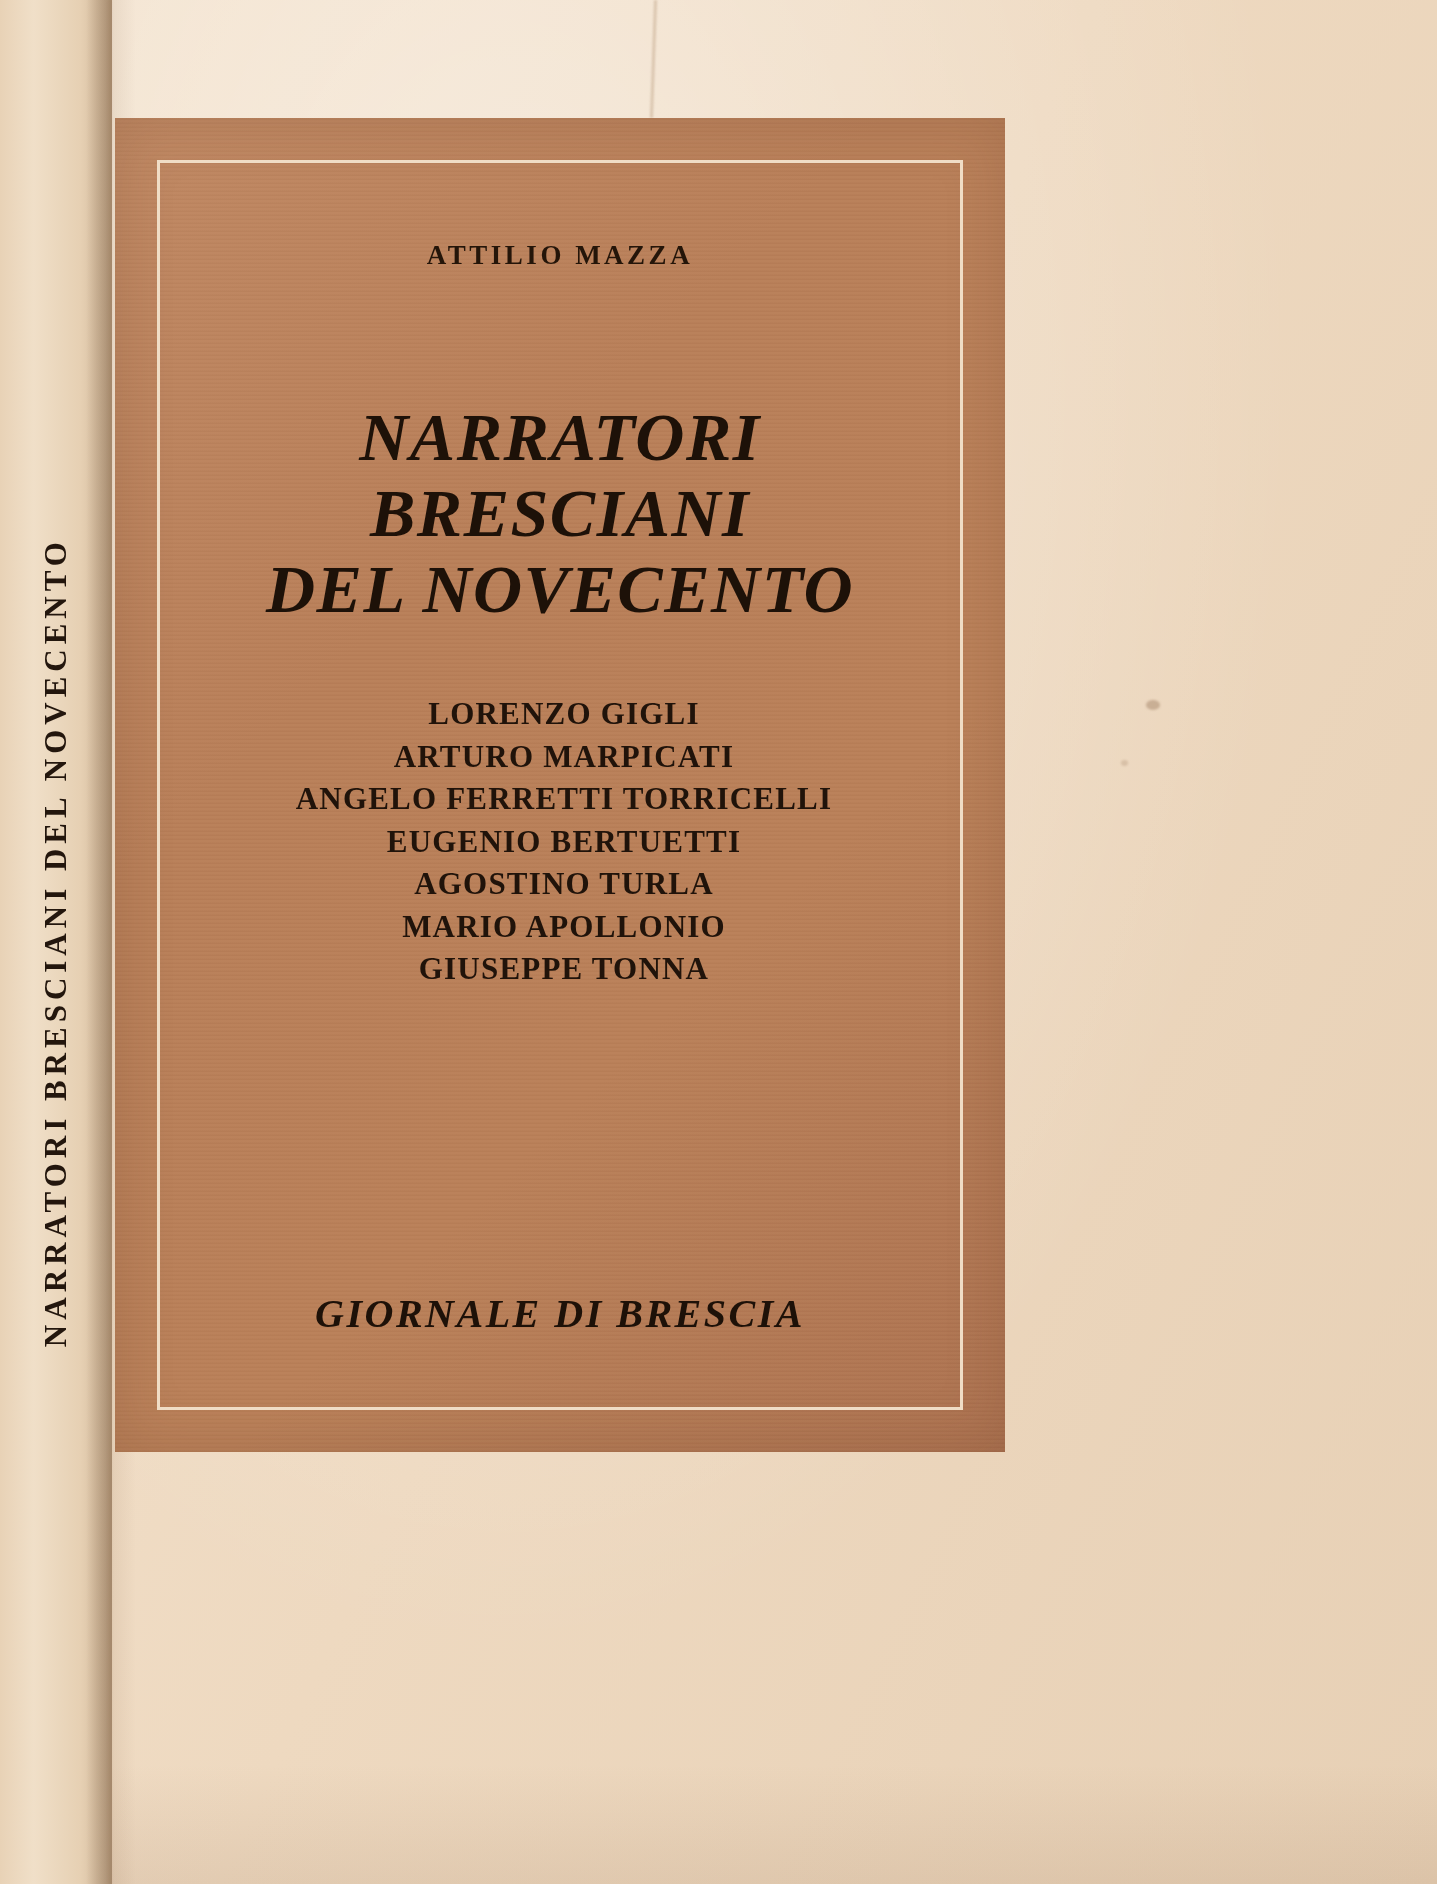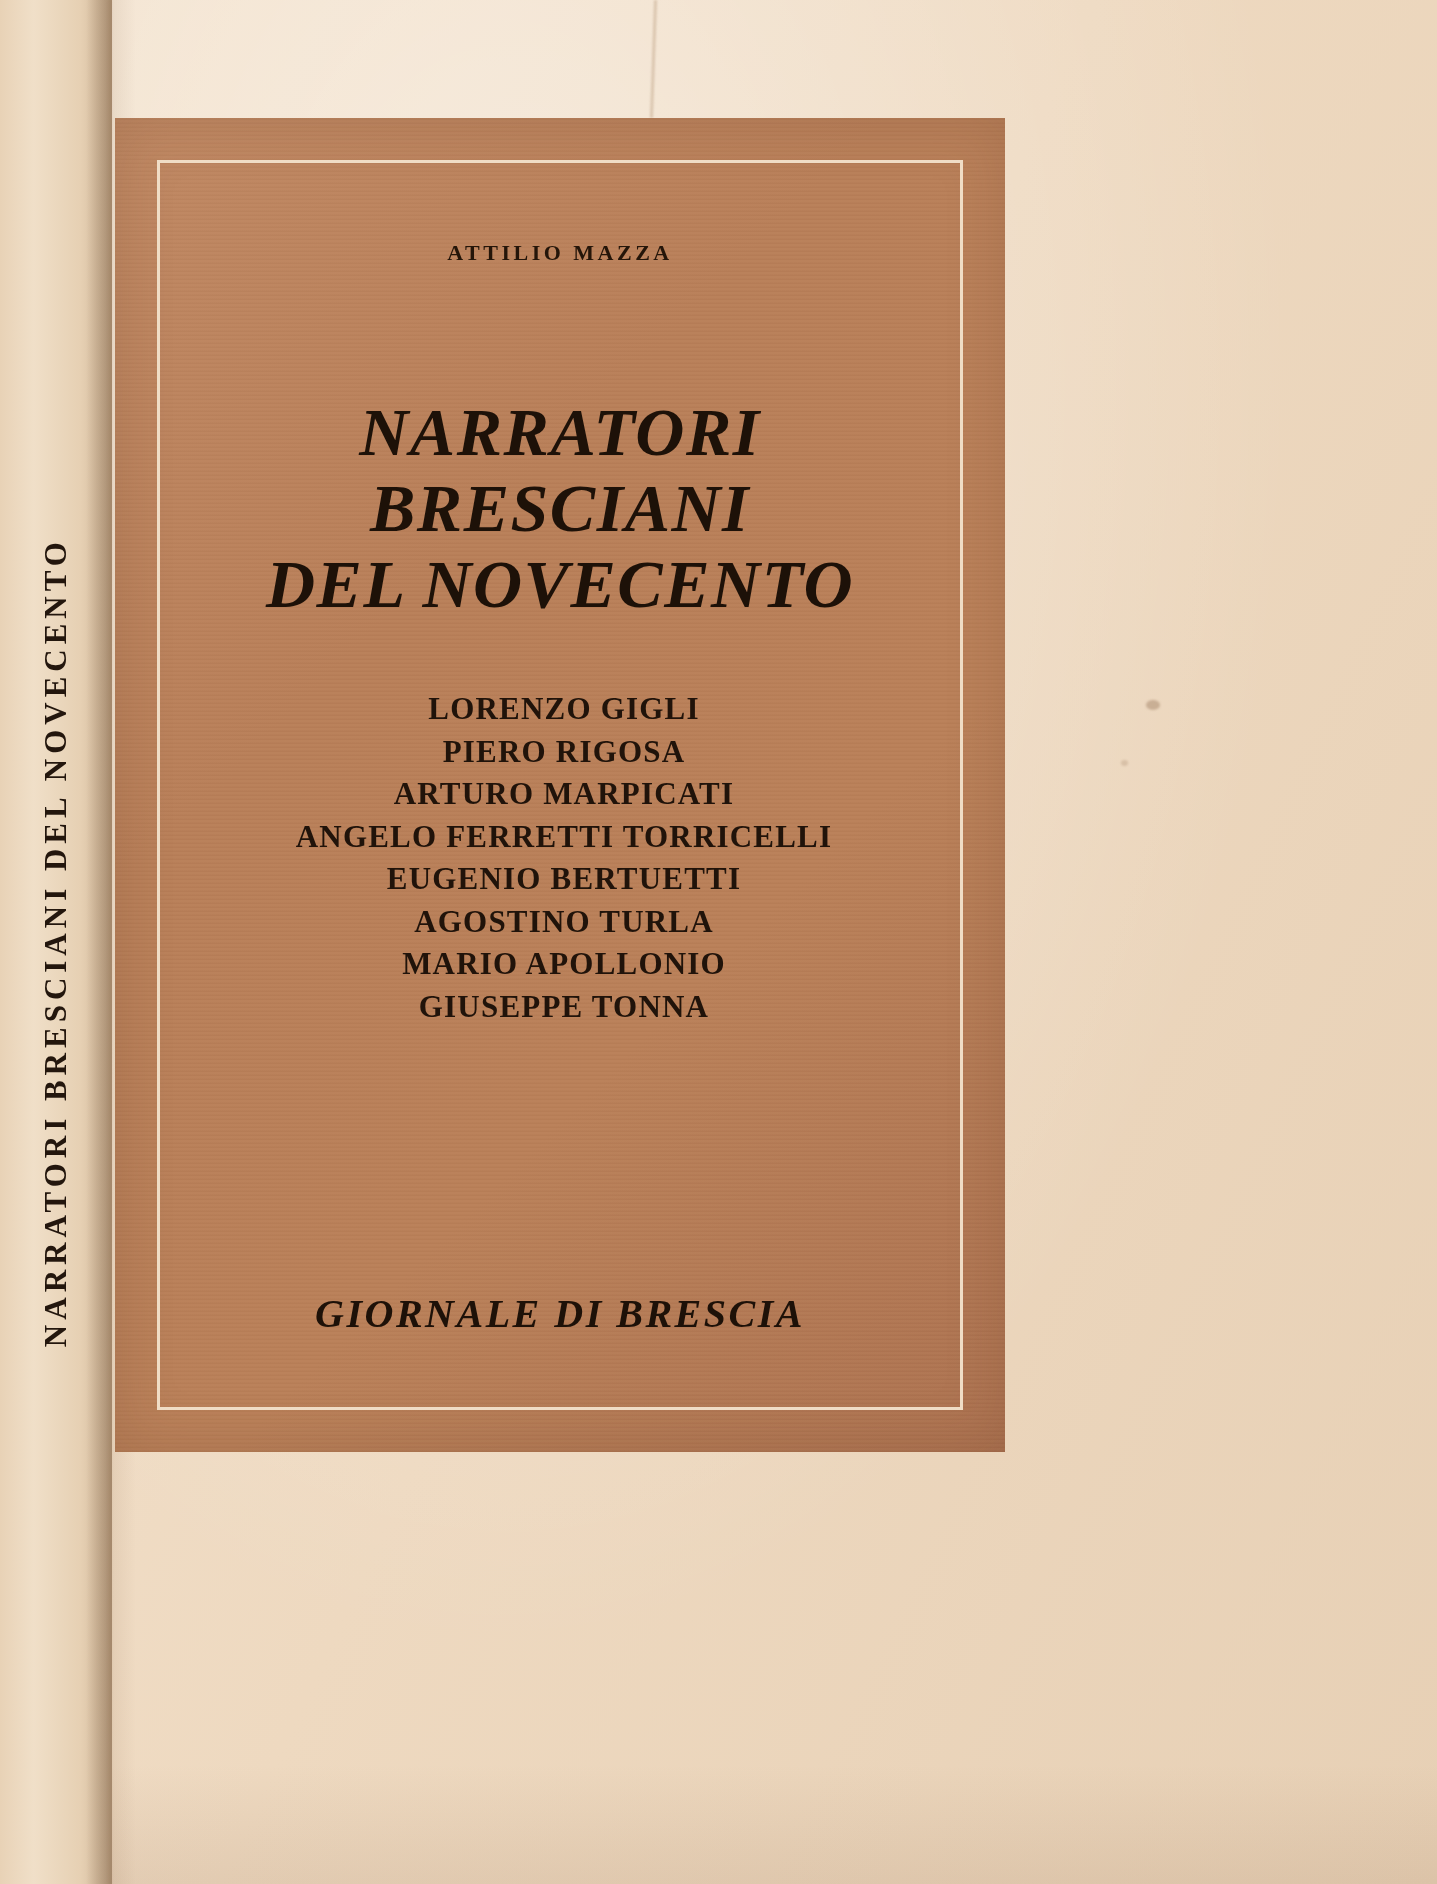--- a/index.html
+++ b/index.html
@@ -114,21 +114,21 @@
     display: flex;
     flex-direction: column;
     align-items: center;
     color: #20140c;
   }
 
   .author {
     margin-top: 52px;
     font-family: "Liberation Serif", serif;
     font-weight: bold;
-    font-size: 22px;
+    font-size: 27px;
     letter-spacing: 3.5px;
     color: #241509;
   }
 
   .title {
     margin-top: 128px;
     text-align: center;
     font-family: "Liberation Serif", serif;
     font-weight: bold;
     font-size: 68px;
@@ -204,21 +204,20 @@
       <div class="author">ATTILIO MAZZA</div>
 
       <div class="title">
         <span class="line">NARRATORI</span>
         <span class="line">BRESCIANI</span>
         <span class="line">DEL NOVECENTO</span>
       </div>
 
       <div class="contributors">
         <span class="name">LORENZO GIGLI</span>
-        <span class="name">PIERO RIGOSA</span>
         <span class="name">ARTURO MARPICATI</span>
         <span class="name">ANGELO FERRETTI TORRICELLI</span>
         <span class="name">EUGENIO BERTUETTI</span>
         <span class="name">AGOSTINO TURLA</span>
         <span class="name">MARIO APOLLONIO</span>
         <span class="name">GIUSEPPE TONNA</span>
       </div>
 
       <div class="publisher">GIORNALE DI BRESCIA</div>
     </div>

